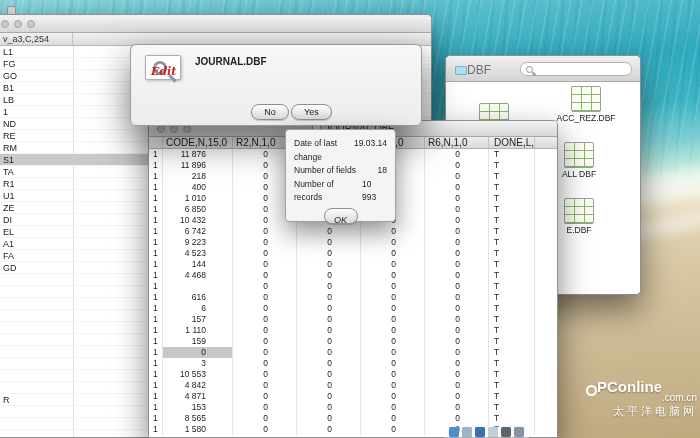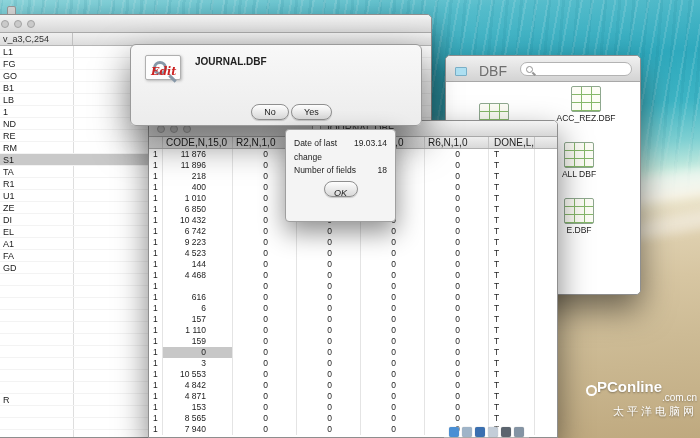--- a/index.html
+++ b/index.html
@@ -40,21 +40,21 @@
   .colheader .colcell{width:80px;padding-left:10px;border-right:1px solid #c0c0c0;overflow:hidden;white-space:nowrap;}
   .lrows{flex:1;overflow:hidden;background:linear-gradient(#dedede,#dedede) 80px 0/1px 100% no-repeat #fff;}
   .lrow{height:12px;line-height:12px;font-size:9px;color:#222;border-bottom:1px solid #f3f3f3;}
   .lrow .lcell{padding-left:10px;display:block;white-space:nowrap;overflow:hidden;}
   .lrow.selected{background:#c9c9c9;}
 
   
   .win-finder{left:445px;top:55px;width:196px;height:240px;border-radius:5px;z-index:3;}
   .f-toolbar{height:26px;background:linear-gradient(#f1f1f1,#d3d3d3);border-bottom:1px solid #a8a8a8;
     border-radius:4px 4px 0 0;position:relative;}
-  .f-title{position:absolute;left:9px;top:7px;font-size:14px;color:#6e6e6e;display:flex;align-items:center;gap:12px;}
+  .f-title{position:absolute;left:9px;top:7px;font-size:12px;color:#6e6e6e;display:flex;align-items:center;gap:0;}
   .search{position:absolute;right:8px;top:6px;width:112px;height:14px;background:#fff;border:1px solid #b3b3b3;border-radius:8px;}
   .search-input{position:absolute;left:16px;top:0;width:92px;height:12px;border:none;outline:none;font-size:9px;background:transparent;}
   .search-mag{position:absolute;left:5px;top:3px;width:7px;height:7px;border:1.5px solid #949494;border-radius:50%;}
   .search-mag::after{content:"";position:absolute;left:5px;top:6px;width:4px;height:1.5px;background:#949494;transform:rotate(42deg);}
   .f-body{position:relative;height:calc(100% - 26px);background:#fff;border-radius:0 0 4px 4px;}
   .file{position:absolute;text-align:center;}
   .ficon{width:30px;height:26px;margin:0 auto 2px;border:1px solid #8fa88f;border-radius:2px;background-color:#fdfdf6;
     background-image:repeating-linear-gradient(to right, transparent 0 9px, #86b86a 9px 10px),
                      repeating-linear-gradient(to bottom, transparent 0 7px, #86b86a 7px 8px);}
   .flabel{font-size:8.5px;color:#222;line-height:9px;word-wrap:break-word;}
@@ -541,21 +541,21 @@
           <span class="jc c-code">8 565</span>
           <span class="jc c-r">0</span>
           <span class="jc c-r">0</span>
           <span class="jc c-r">0</span>
           <span class="jc c-r">0</span>
           <span class="jc c-done">T</span>
           <span class="jc c-rest"></span>
         </div>
         <div class="jrow">
           <span class="jc c-recno">1</span>
-          <span class="jc c-code">7 940</span>
+          <span class="jc c-code">1 580</span>
           <span class="jc c-r">0</span>
           <span class="jc c-r">0</span>
           <span class="jc c-r">0</span>
           <span class="jc c-r">0</span>
           <span class="jc c-done">T</span>
           <span class="jc c-rest"></span>
         </div>
     </div>
   </div>
 
@@ -574,20 +574,24 @@
 
   <div class="popup">
     <div class="prow">
         <span>Date of last change</span>
         <span>19.03.14</span>
       </div>
       <div class="prow">
         <span>Number of fields</span>
         <span>18</span>
       </div>
+      <div class="prow">
+        <span>Number of records</span>
+        <span>10 993</span>
+      </div>
     <button class="btn pok">OK</button>
   </div>
 
   <div class="dock">
     <span class="dock-icon" style="background: rgb(74, 143, 212);"></span>
       <span class="dock-icon" style="background: rgb(159, 180, 200);"></span>
       <span class="dock-icon" style="background: rgb(58, 111, 176);"></span>
       <span class="dock-icon" style="background: rgb(195, 205, 216);"></span>
       <span class="dock-icon" style="background: rgb(91, 100, 110);"></span>
       <span class="dock-icon" style="background: rgb(132, 148, 164);"></span>

